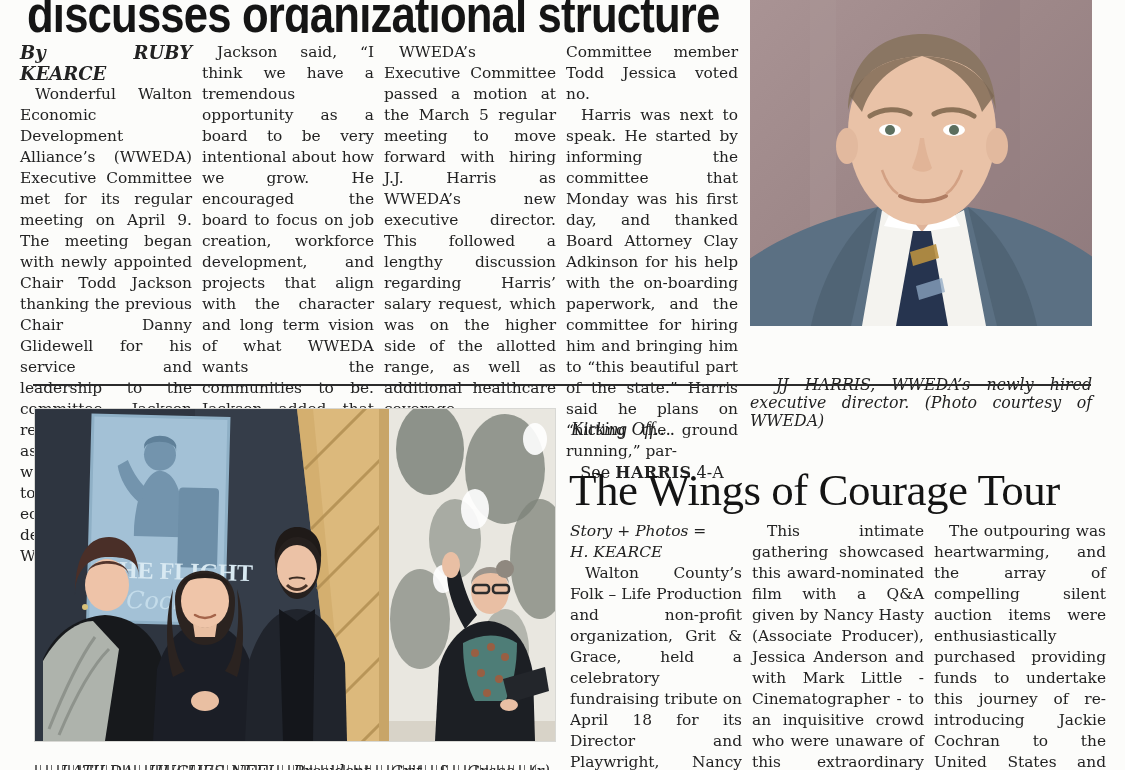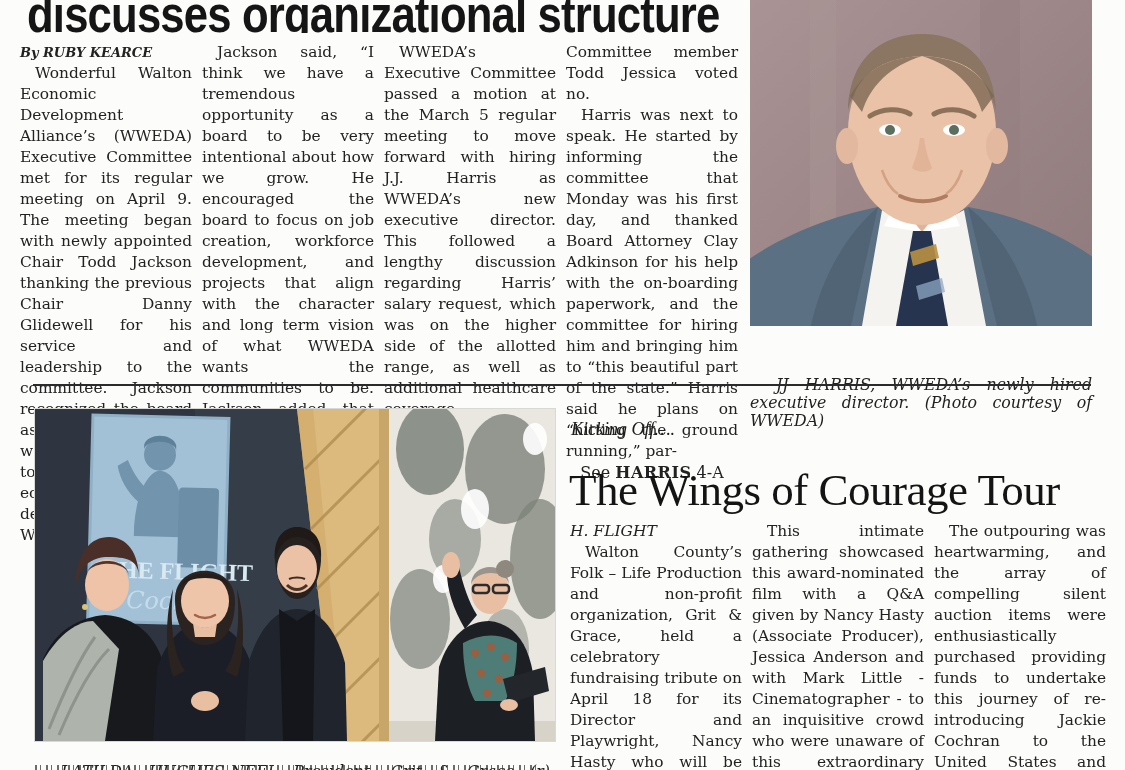--- a/index.html
+++ b/index.html
@@ -18,21 +18,21 @@
     font-weight:900;font-size:52px;letter-spacing:-1px;white-space:nowrap;
     transform:scaleX(.84);transform-origin:left top;color:#151515;
   }
 
   
   .colwrap{display:flex;gap:10px;}
   .ncol{width:172px;font-size:15.4px;line-height:21px;text-align:justify;
         text-justify:inter-word;hyphens:auto;-webkit-hyphens:auto;color:#222;}
   .ncol p{margin:0;}
   p.ind{text-indent:15px;}
-  .byline{font-style:italic;font-weight:600;font-size:13px;margin:0 0 1px 0;}
+  .byline{font-style:italic;font-weight:600;font-size:18px;margin:0 0 1px 0;}
   .credit{font-style:italic;font-weight:500;font-size:15.5px;margin:0 0 2px 0;text-align:left;}
   .jumpline{text-align:center;margin-top:26px;font-size:16px;}
   .jumpline .ref{font-weight:bold;letter-spacing:.5px;}
 
   
   .photo{display:block;}
   #portrait-wrap{left:750px;top:0;width:342px;height:326px;}
   #event-wrap{left:34px;top:408px;width:522px;height:334px;border:1px solid #d8d8d4;
               background:#fff;box-sizing:border-box;}
 
@@ -242,21 +242,22 @@
 </div>
 
 <p class="abs caption" id="event-caption"><span class="cap-ind"></span><span>LATILDA HUGHES-NEEL President, Grit &amp; Grace (r), introduces the</span></p>
 <div class="abs" id="caption-line2-clip"></div>
 
 <div class="abs" id="kicker">Kicking Off….</div>
 <div class="abs" id="bottom-headline">The Wings of Courage Tour</div>
 
 <div class="abs colwrap" id="bottom-cols">
   <div class="ncol">
-    <p class="credit">H. FLIGHT</p>
+    <p class="credit">Story + Photos =</p>
+    <p class="credit">H. KEARCE</p>
     <p class="ind">Walton County’s Folk – Life Production and non-profit organization, Grit &amp; Grace, held a celebratory fundraising tribute on April 18 for its Director and Playwright, Nancy Hasty who will be joining Jessica Anderson, Director, promoting their documentary film, “The Flight of Jackie</p>
   </div>
   <div class="ncol">
     <p class="ind">This intimate gathering showcased this award-nominated film with a Q&amp;A given by Nancy Hasty (Associate Producer), Jessica Anderson and with Mark Little - Cinematographer - to an inquisitive crowd who were unaware of this extraordinary Walton County resident - the spectacular achievements of Jackie Cochran and</p>
   </div>
   <div class="ncol">
     <p class="ind">The outpouring was heartwarming, and the array of compelling silent auction items were enthusiastically purchased providing funds to undertake this journey of re-introducing Jackie Cochran to the United States and beyond. The tour commences on the West Coast starting at Se-</p>
   </div>
 </div>
 

